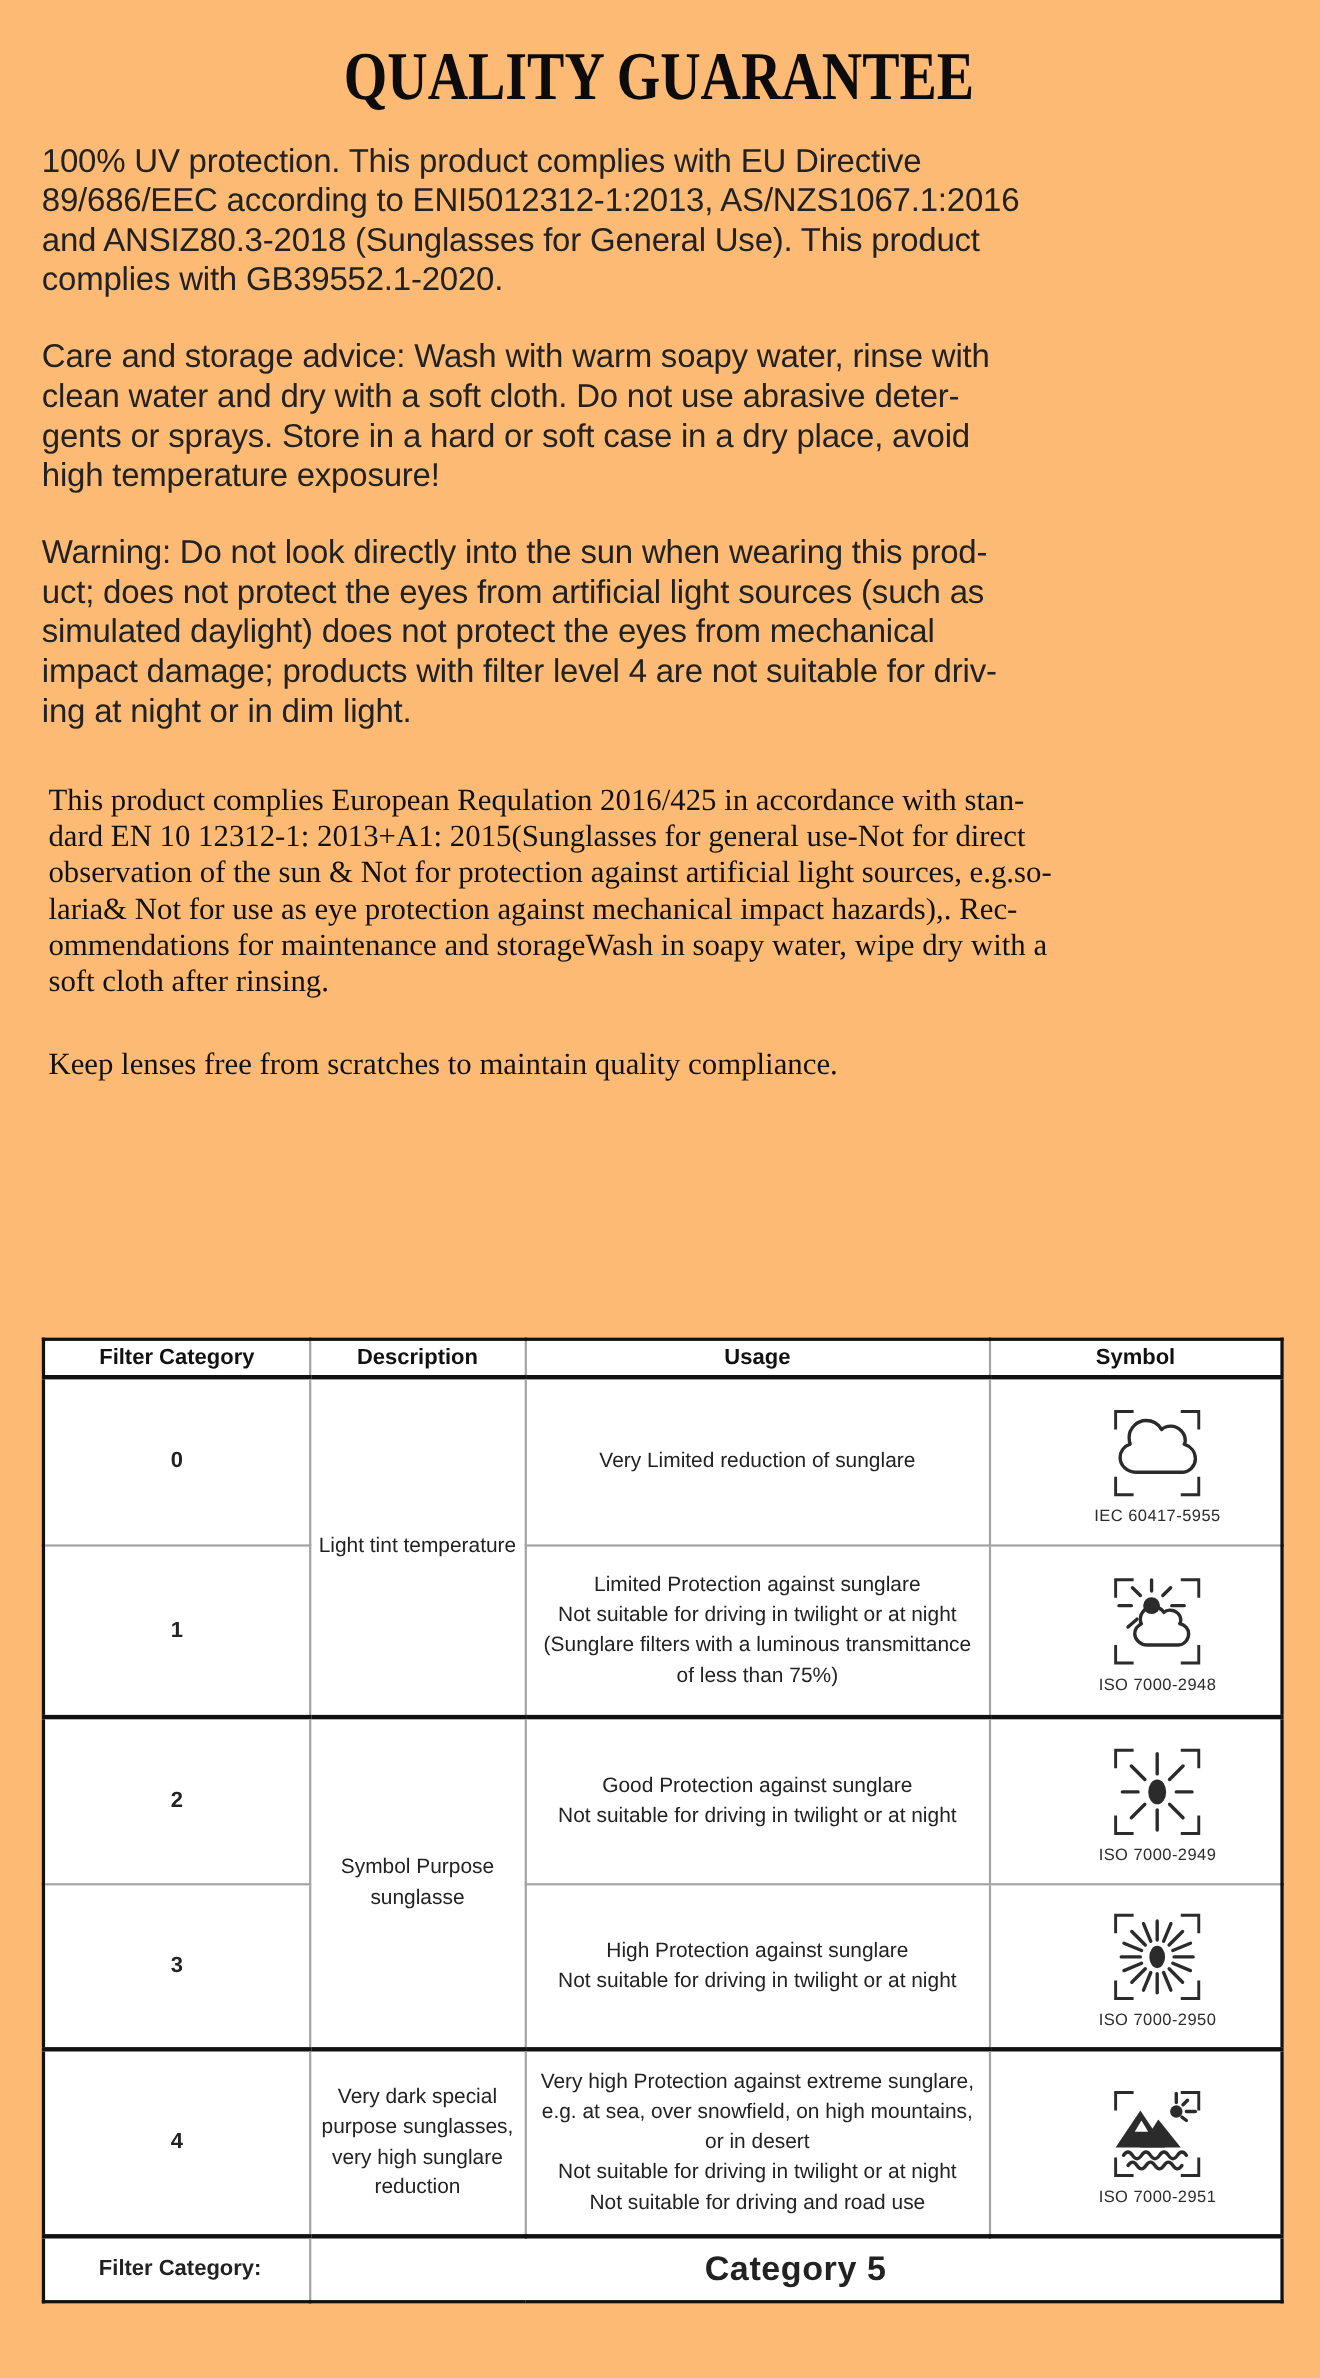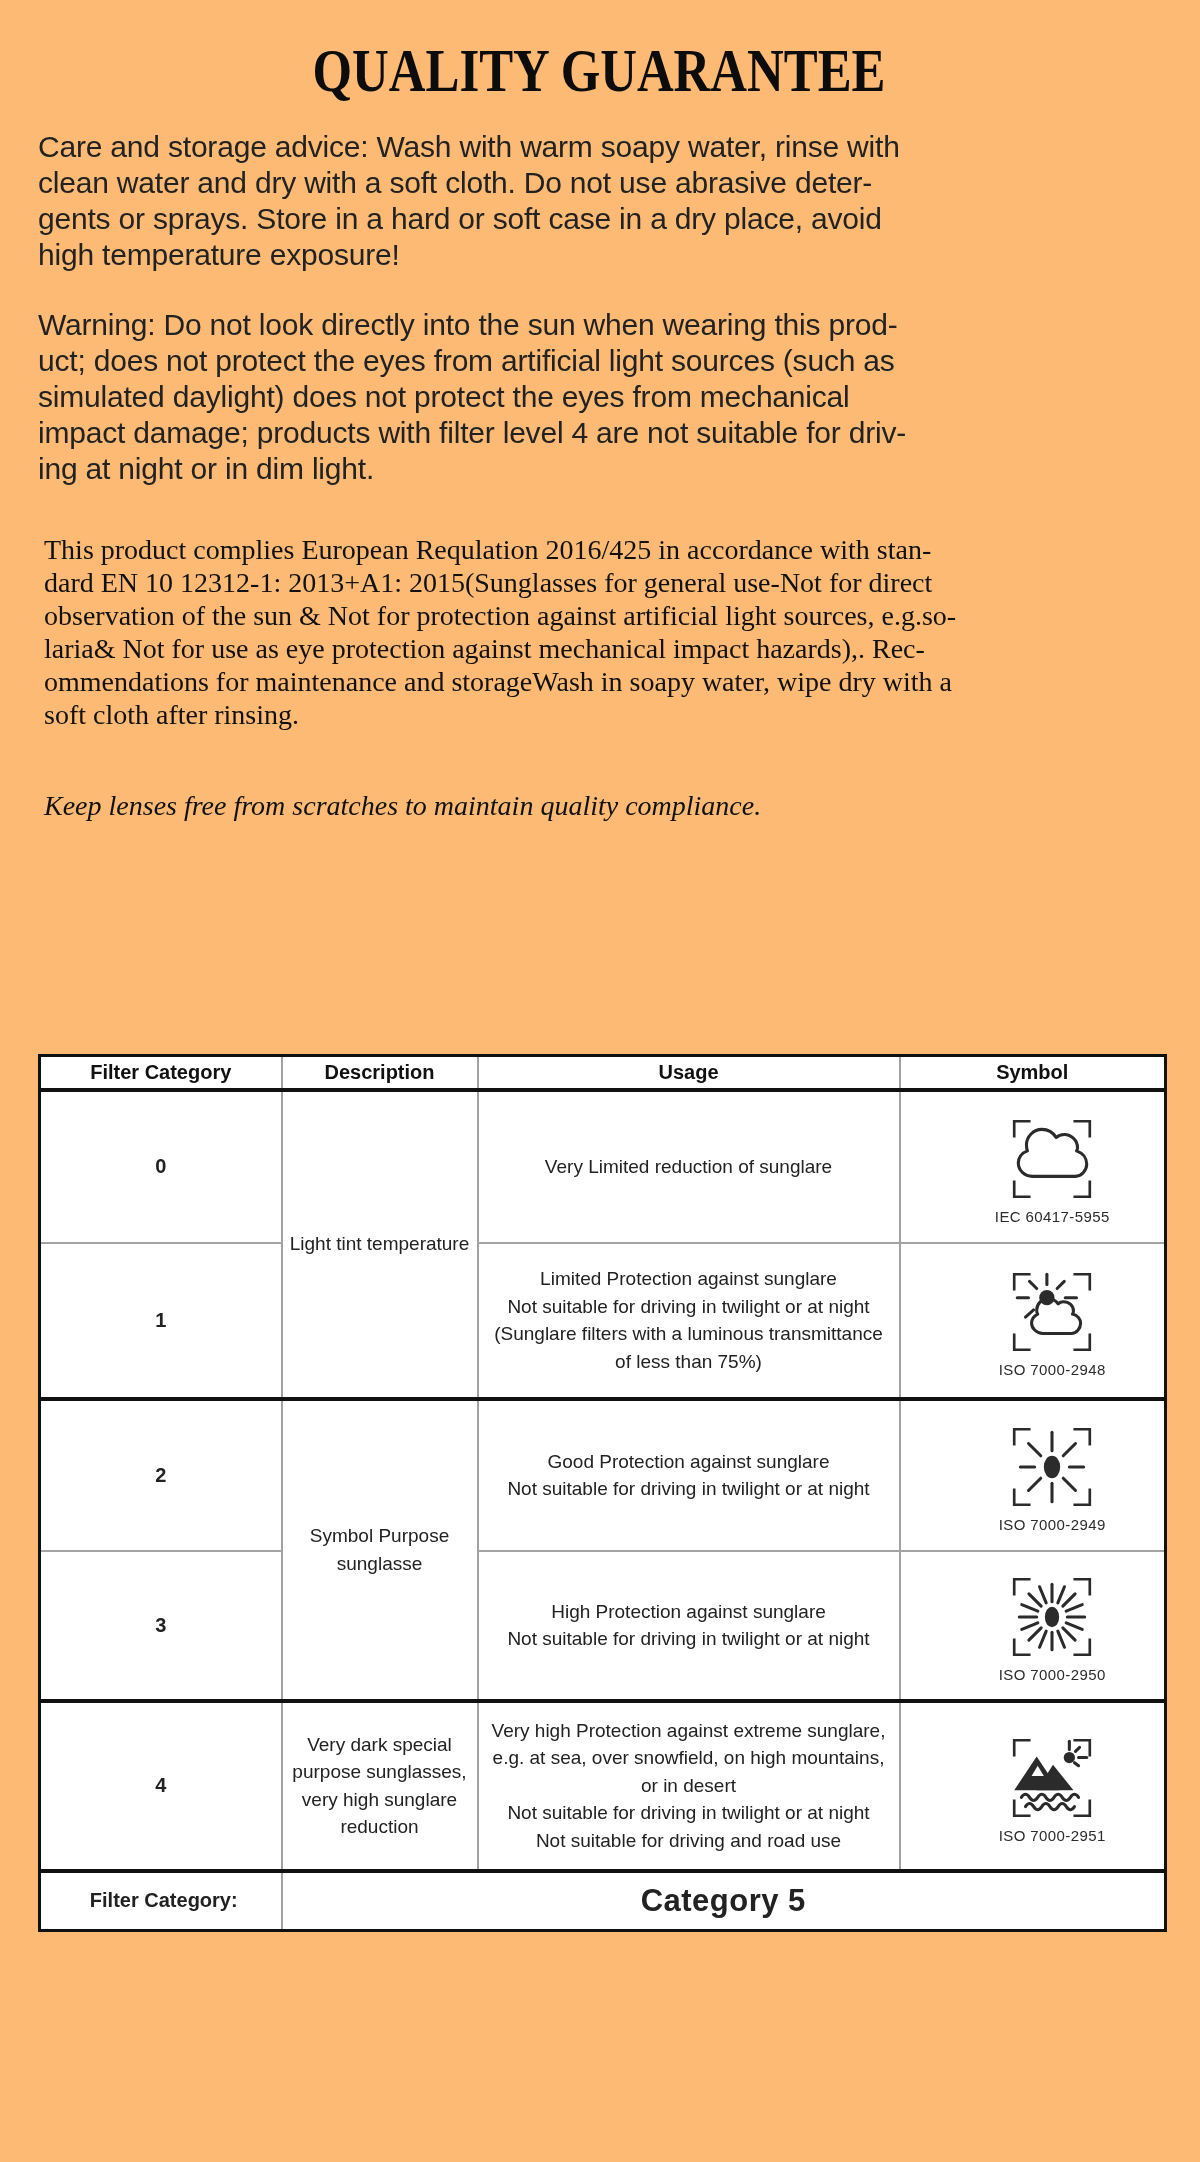--- a/index.html
+++ b/index.html
@@ -37,21 +37,21 @@
     margin: 0 0 34px 0;
   }
   p.serif {
     font-family: "Liberation Serif", serif;
     font-size: 28px;
     line-height: 33px;
     color: #111111;
     white-space: pre-line;
     margin: 46px 0 16px 6px;
   }
-  p.serif-last { margin: 58px 0 0 6px; font-style: italic; }
+  p.serif-last { margin: 42px 0 0 6px; }
 
   table.filter-table {
     margin-top: 232px;
     border-collapse: collapse;
     table-layout: fixed;
     width: 1126px;
     background: #ffffff;
   }
   table.filter-table th, table.filter-table td {
     border: 2px solid #a3a3a3;
@@ -103,20 +103,24 @@
   .ico-fill { fill: #2b2b2b; stroke: none; }
   .ico-bracket { stroke: #2b2b2b; fill: none; stroke-width: 2.6; stroke-linecap: butt; stroke-linejoin: miter; }
 </style>
 </head>
 <body>
 
 <div class="page">
 
   <h1 class="doc-title">QUALITY GUARANTEE</h1>
 
+  <p class="sans">100% UV protection. This product complies with EU Directive
+89/686/EEC according to ENI5012312-1:2013, AS/NZS1067.1:2016
+and ANSIZ80.3-2018 (Sunglasses for General Use). This product
+complies with GB39552.1-2020.</p>
   <p class="sans">Care and storage advice: Wash with warm soapy water, rinse with
 clean water and dry with a soft cloth. Do not use abrasive deter-
 gents or sprays. Store in a hard or soft case in a dry place, avoid
 high temperature exposure!</p>
   <p class="sans">Warning: Do not look directly into the sun when wearing this prod-
 uct; does not protect the eyes from artificial light sources (such as
 simulated daylight) does not protect the eyes from mechanical
 impact damage; products with filter level 4 are not suitable for driv-
 ing at night or in dim light.</p>
   <p class="serif">This product complies European Requlation 2016/425 in accordance with stan-

